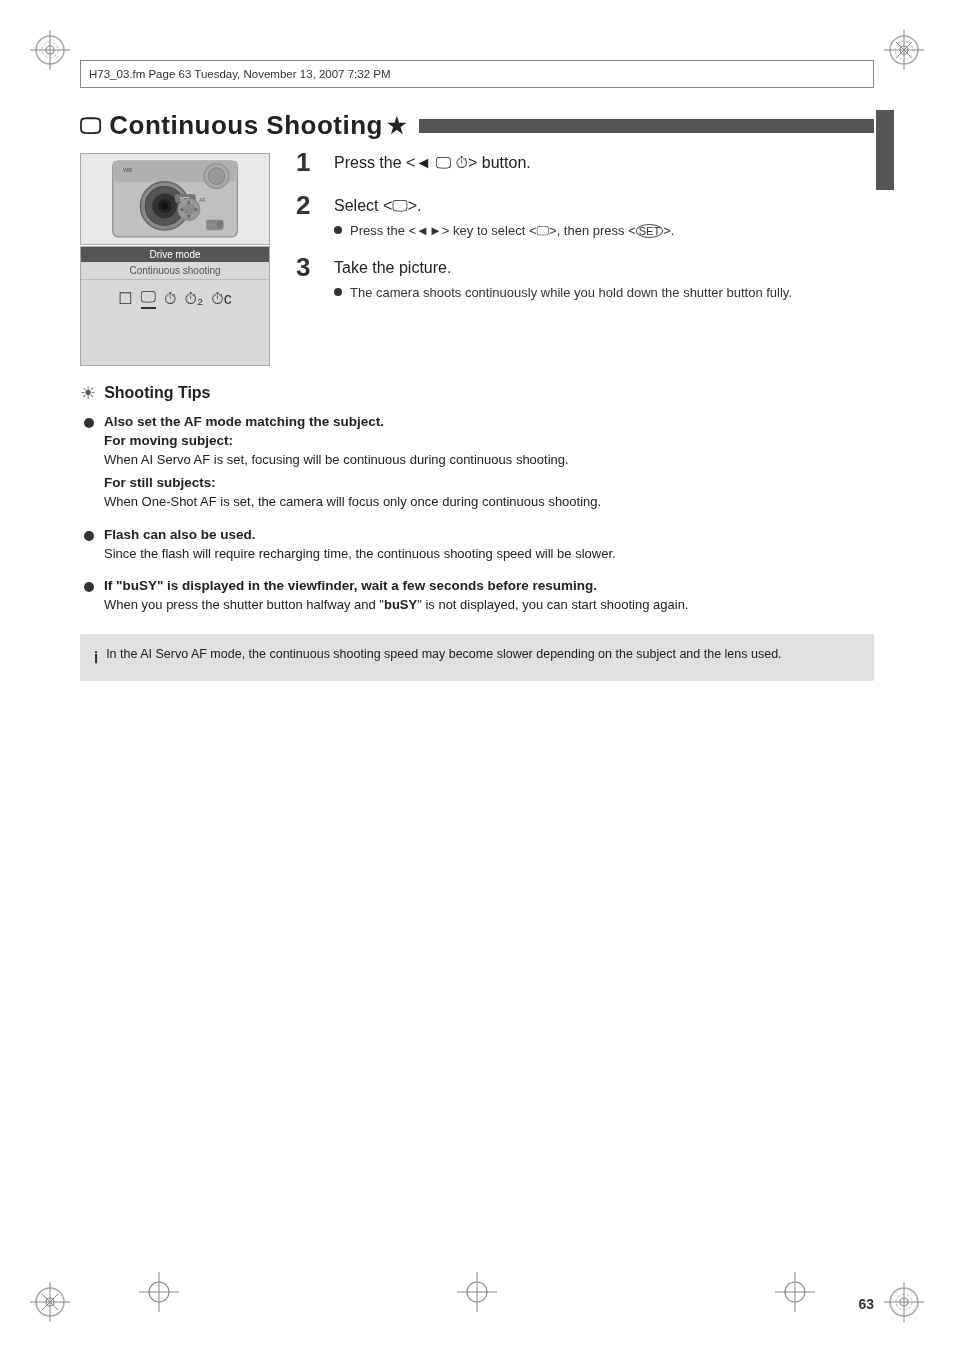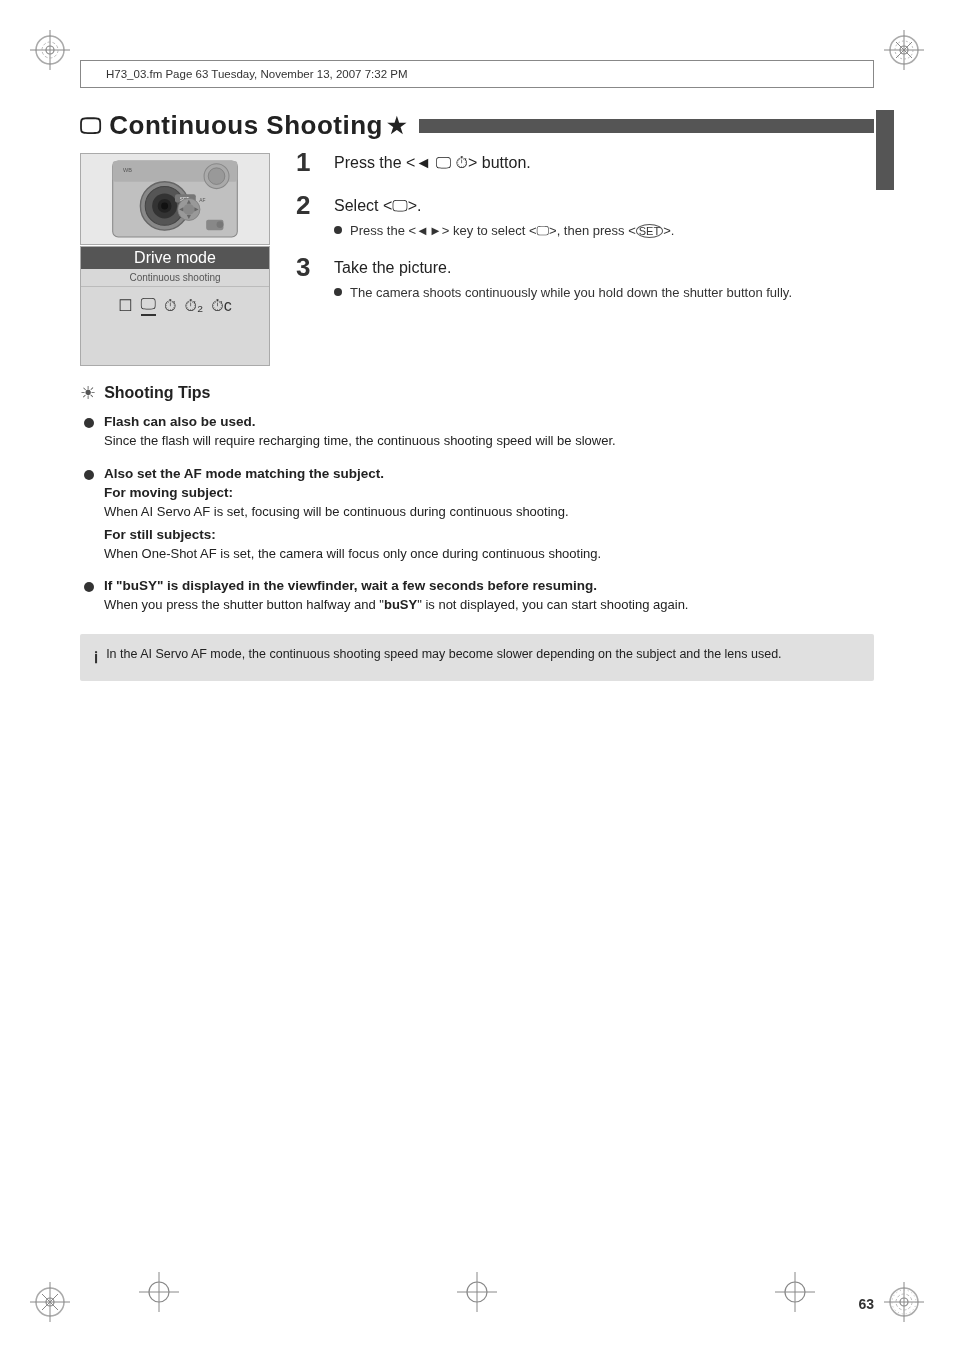--- a/index.html
+++ b/index.html
@@ -28,21 +28,21 @@
     
     .header-bar {
       position: absolute;
       top: 60px;
       left: 80px;
       right: 80px;
       height: 28px;
       border: 1.5px solid #888;
       display: flex;
       align-items: center;
-      padding: 0 25px;
+      padding: 0 8px;
       font-size: 11.5px;
       color: #333;
     }
 
     
     .main-content {
       position: absolute;
       top: 110px;
       left: 80px;
       right: 80px;
@@ -114,21 +114,21 @@
       height: 120px;
       border: 1.5px solid #aaa;
       background: #d8d8d8;
       position: relative;
       overflow: hidden;
     }
 
     .drive-mode-label {
       background: #555;
       color: #fff;
-      font-size: 16px;
+      font-size: 10px;
       text-align: center;
       padding: 2px 0;
       width: 100%;
     }
     .continuous-label {
       font-size: 10px;
       color: #555;
       text-align: center;
       padding: 3px 0;
       border-bottom: 1px solid #bbb;
@@ -478,34 +478,34 @@
 
   <div class="tips-section">
     <div class="tips-header">
       <span class="tips-icon">☀</span>
       <span class="tips-title">Shooting Tips</span>
     </div>
 
     <div class="tip-item">
       <div class="tip-row">
         <div class="tip-bullet"></div>
-        <div class="tip-heading">Flash can also be used.</div>
-      </div>
-      <div class="tip-body">Since the flash will require recharging time, the continuous shooting speed will be slower.</div>
-    </div>
-
-    <div class="tip-item">
-      <div class="tip-row">
-        <div class="tip-bullet"></div>
         <div class="tip-heading">Also set the AF mode matching the subject.</div>
       </div>
       <div class="tip-sub-heading">For moving subject:</div>
       <div class="tip-body">When AI Servo AF is set, focusing will be continuous during continuous shooting.</div>
       <div class="tip-sub-heading">For still subjects:</div>
       <div class="tip-body">When One-Shot AF is set, the camera will focus only once during continuous shooting.</div>
+    </div>
+
+    <div class="tip-item">
+      <div class="tip-row">
+        <div class="tip-bullet"></div>
+        <div class="tip-heading">Flash can also be used.</div>
+      </div>
+      <div class="tip-body">Since the flash will require recharging time, the continuous shooting speed will be slower.</div>
     </div>
 
     <div class="tip-item">
       <div class="tip-row">
         <div class="tip-bullet"></div>
         <div class="tip-heading">If "buSY" is displayed in the viewfinder, wait a few seconds before resuming.</div>
       </div>
       <div class="tip-body">When you press the shutter button halfway and "<strong>buSY</strong>" is not displayed, you can start shooting again.</div>
     </div>
 

